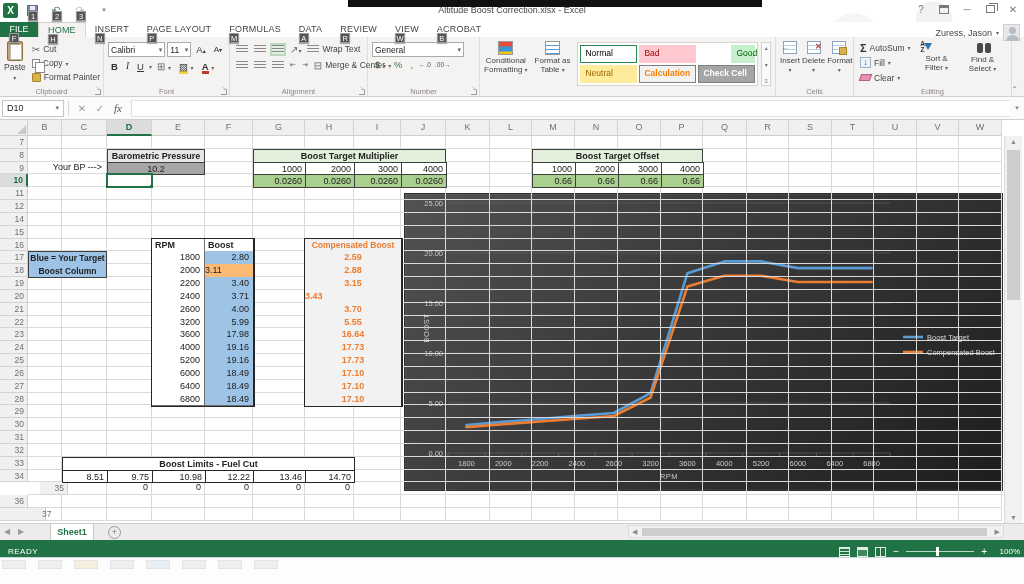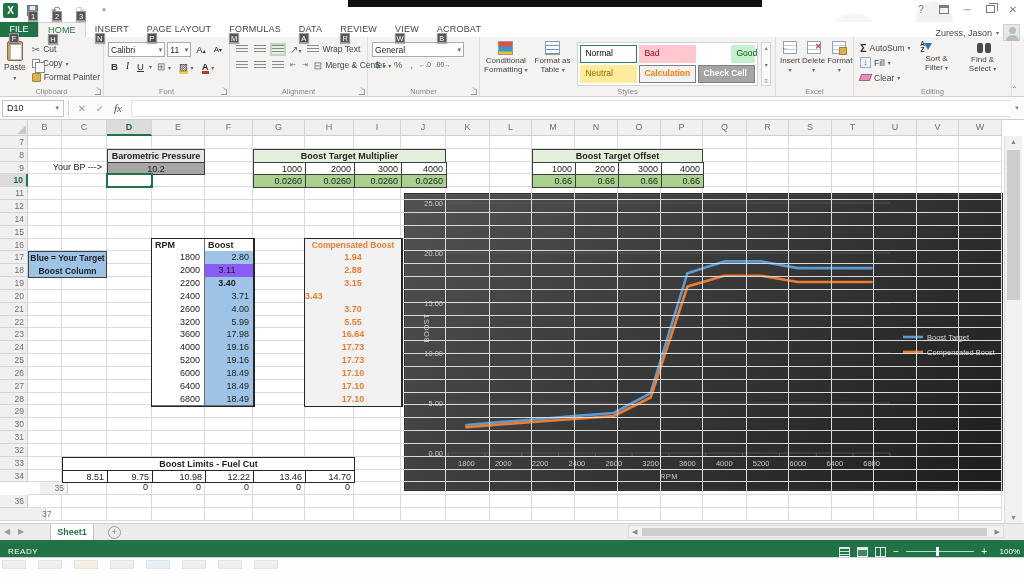--- a/index.html
+++ b/index.html
@@ -172,20 +172,21 @@
     <div class="xl-logo">X</div>
     <div class="qat">
       <div class="qat-btn">
           <div class="ic-save"></div>
           <span class="keytip">1</span>
         </div>
       <div class="qat-btn">↶<span class="keytip">2</span></div>
       <div class="qat-btn" style="color:#b9c6bd;">↷<span class="keytip">3</span></div>
       <div class="qat-btn" style="color:#8a8a8a;font-size:7px;">▾</div>
     </div>
+    <div class="title-text">Altitude Boost Correction.xlsx - Excel</div>
     <div class="win-controls">
       <div class="win-btn">?</div>
       <div class="win-btn">
           <div class="ic-ribbonopt"></div>
         </div>
       <div class="win-btn">─</div>
       <div class="win-btn">
           <div class="ic-restore"></div>
         </div>
       <div class="win-btn">✕</div>
@@ -334,28 +335,27 @@
           <div class="gcell" style="background: rgb(198, 239, 206); color: rgb(0, 97, 0); margin-left: 33px;">Good</div>
           <div class="gcell" style="background: rgb(255, 235, 156); color: rgb(156, 101, 0);">Neutral</div>
           <div class="gcell boxed" style="background: rgb(242, 242, 242); color: rgb(250, 125, 0); font-weight: bold;">Calculation</div>
           <div class="gcell boxed" style="background: rgb(165, 165, 165); color: rgb(255, 255, 255); font-weight: bold;">Check Cell</div>
         </div>
       <div class="gal-scroll">
           <span>▴</span>
           <span>▾</span>
           <span>≡</span>
         </div>
-      <div class="rg-label">Styles</div>
     </div>
 
     <div class="rg cells-group">
       <div class="cellbtn"><div class="ic-grid ins"></div><div>Insert</div><span class="caret">▾</span></div>
       <div class="cellbtn"><div class="ic-grid del"></div><div>Delete</div><span class="caret">▾</span></div>
       <div class="cellbtn"><div class="ic-grid fmt"></div><div>Format</div><span class="caret">▾</span></div>
-      <div class="rg-label">Excel</div>
+      <div class="rg-label">Cells</div>
     </div>
 
     <div class="rg edit-group">
       <div class="edit-col">
         <div class="smallbtn">
             <span class="sigma">Σ</span>
             <span>AutoSum</span> 
             <span class="caret">▾</span>
           </div>
         <div class="smallbtn">
@@ -580,44 +580,44 @@
       <div class="cellblock" style="left: 28px; top: 131.497px; width: 79px; height: 26.666px; line-height: 12.833px; background: rgb(157, 195, 230); border: 1px solid rgb(63, 63, 63); font-weight: bold; text-align: center; font-size: 8.5px;">
         <div>Blue = Your Target</div>
         <div>Boost Column</div>
       </div>
       <div class="cellblock" style="left: 151px; top: 117.664px; width: 104px; height: 169.829px; line-height: normal; border: 2px solid rgb(38, 38, 38); background: rgb(255, 255, 255);"></div>
       <div class="cellblock" style="left: 152px; top: 118.664px; width: 53px; height: 13.833px; line-height: 12.833px; background: rgb(255, 255, 255); border-bottom: 1px solid rgb(111, 111, 111); border-right: 1px solid rgb(111, 111, 111); text-align: left; padding-left: 3px; padding-right: 0px; font-weight: bold;">RPM</div>
       <div class="cellblock" style="left: 205px; top: 118.664px; width: 48px; height: 13.833px; line-height: 12.833px; background: rgb(255, 255, 255); border-bottom: 1px solid rgb(111, 111, 111); text-align: left; padding-left: 3px; padding-right: 0px; font-weight: bold;">Boost</div>
       <div class="cellblock" style="left: 152px; top: 131.497px; width: 53px; height: 13.833px; line-height: 12.833px; background: rgb(255, 255, 255); border-bottom: 1px solid rgb(111, 111, 111); border-right: 1px solid rgb(111, 111, 111); text-align: right; padding-left: 0px; padding-right: 4px; font-weight: normal;">1800</div>
       <div class="cellblock" style="left: 205px; top: 131.497px; width: 48px; height: 13.833px; line-height: 12.833px; background: rgb(157, 195, 230); border-bottom: 1px solid rgb(111, 111, 111); text-align: right; padding-left: 0px; padding-right: 4px; font-weight: normal;">2.80</div>
       <div class="cellblock" style="left: 152px; top: 144.33px; width: 53px; height: 13.833px; line-height: 12.833px; background: rgb(255, 255, 255); border-bottom: 1px solid rgb(111, 111, 111); border-right: 1px solid rgb(111, 111, 111); text-align: right; padding-left: 0px; padding-right: 4px; font-weight: normal;">2000</div>
-      <div class="cellblock" style="left: 205px; top: 144.33px; width: 48px; height: 13.833px; line-height: 12.833px; background: #8b5cf6; border-bottom: 1px solid rgb(111, 111, 111); text-align: center; padding-left: 0px; padding-right: 4px; font-weight: normal;">3.11</div>
+      <div class="cellblock" style="left: 205px; top: 144.33px; width: 48px; height: 13.833px; line-height: 12.833px; background: #fdba74; border-bottom: 1px solid rgb(111, 111, 111); text-align: left; padding-left: 0px; padding-right: 4px; font-weight: normal;">3.11</div>
       <div class="cellblock" style="left: 152px; top: 157.163px; width: 53px; height: 13.833px; line-height: 12.833px; background: rgb(255, 255, 255); border-bottom: 1px solid rgb(111, 111, 111); border-right: 1px solid rgb(111, 111, 111); text-align: right; padding-left: 0px; padding-right: 4px; font-weight: normal;">2200</div>
-      <div class="cellblock" style="left: 205px; top: 157.163px; width: 48px; height: 13.833px; line-height: 12.833px; background: rgb(157, 195, 230); border-bottom: 1px solid rgb(111, 111, 111); text-align: center; padding-left: 0px; padding-right: 4px; font-weight: bold;">3.40</div>
+      <div class="cellblock" style="left: 205px; top: 157.163px; width: 48px; height: 13.833px; line-height: 12.833px; background: rgb(157, 195, 230); border-bottom: 1px solid rgb(111, 111, 111); text-align: right; padding-left: 0px; padding-right: 4px; font-weight: normal;">3.40</div>
       <div class="cellblock" style="left: 152px; top: 169.996px; width: 53px; height: 13.833px; line-height: 12.833px; background: rgb(255, 255, 255); border-bottom: 1px solid rgb(111, 111, 111); border-right: 1px solid rgb(111, 111, 111); text-align: right; padding-left: 0px; padding-right: 4px; font-weight: normal;">2400</div>
       <div class="cellblock" style="left: 205px; top: 169.996px; width: 48px; height: 13.833px; line-height: 12.833px; background: rgb(157, 195, 230); border-bottom: 1px solid rgb(111, 111, 111); text-align: right; padding-left: 0px; padding-right: 4px; font-weight: normal;">3.71</div>
       <div class="cellblock" style="left: 152px; top: 182.829px; width: 53px; height: 13.833px; line-height: 12.833px; background: rgb(255, 255, 255); border-bottom: 1px solid rgb(111, 111, 111); border-right: 1px solid rgb(111, 111, 111); text-align: right; padding-left: 0px; padding-right: 4px; font-weight: normal;">2600</div>
       <div class="cellblock" style="left: 205px; top: 182.829px; width: 48px; height: 13.833px; line-height: 12.833px; background: rgb(157, 195, 230); border-bottom: 1px solid rgb(111, 111, 111); text-align: right; padding-left: 0px; padding-right: 4px; font-weight: normal;">4.00</div>
       <div class="cellblock" style="left: 152px; top: 195.662px; width: 53px; height: 13.833px; line-height: 12.833px; background: rgb(255, 255, 255); border-bottom: 1px solid rgb(111, 111, 111); border-right: 1px solid rgb(111, 111, 111); text-align: right; padding-left: 0px; padding-right: 4px; font-weight: normal;">3200</div>
       <div class="cellblock" style="left: 205px; top: 195.662px; width: 48px; height: 13.833px; line-height: 12.833px; background: rgb(157, 195, 230); border-bottom: 1px solid rgb(111, 111, 111); text-align: right; padding-left: 0px; padding-right: 4px; font-weight: normal;">5.99</div>
       <div class="cellblock" style="left: 152px; top: 208.495px; width: 53px; height: 13.833px; line-height: 12.833px; background: rgb(255, 255, 255); border-bottom: 1px solid rgb(111, 111, 111); border-right: 1px solid rgb(111, 111, 111); text-align: right; padding-left: 0px; padding-right: 4px; font-weight: normal;">3600</div>
       <div class="cellblock" style="left: 205px; top: 208.495px; width: 48px; height: 13.833px; line-height: 12.833px; background: rgb(157, 195, 230); border-bottom: 1px solid rgb(111, 111, 111); text-align: right; padding-left: 0px; padding-right: 4px; font-weight: normal;">17.98</div>
       <div class="cellblock" style="left: 152px; top: 221.328px; width: 53px; height: 13.833px; line-height: 12.833px; background: rgb(255, 255, 255); border-bottom: 1px solid rgb(111, 111, 111); border-right: 1px solid rgb(111, 111, 111); text-align: right; padding-left: 0px; padding-right: 4px; font-weight: normal;">4000</div>
       <div class="cellblock" style="left: 205px; top: 221.328px; width: 48px; height: 13.833px; line-height: 12.833px; background: rgb(157, 195, 230); border-bottom: 1px solid rgb(111, 111, 111); text-align: right; padding-left: 0px; padding-right: 4px; font-weight: normal;">19.16</div>
       <div class="cellblock" style="left: 152px; top: 234.161px; width: 53px; height: 13.833px; line-height: 12.833px; background: rgb(255, 255, 255); border-bottom: 1px solid rgb(111, 111, 111); border-right: 1px solid rgb(111, 111, 111); text-align: right; padding-left: 0px; padding-right: 4px; font-weight: normal;">5200</div>
       <div class="cellblock" style="left: 205px; top: 234.161px; width: 48px; height: 13.833px; line-height: 12.833px; background: rgb(157, 195, 230); border-bottom: 1px solid rgb(111, 111, 111); text-align: right; padding-left: 0px; padding-right: 4px; font-weight: normal;">19.16</div>
       <div class="cellblock" style="left: 152px; top: 246.994px; width: 53px; height: 13.833px; line-height: 12.833px; background: rgb(255, 255, 255); border-bottom: 1px solid rgb(111, 111, 111); border-right: 1px solid rgb(111, 111, 111); text-align: right; padding-left: 0px; padding-right: 4px; font-weight: normal;">6000</div>
       <div class="cellblock" style="left: 205px; top: 246.994px; width: 48px; height: 13.833px; line-height: 12.833px; background: rgb(157, 195, 230); border-bottom: 1px solid rgb(111, 111, 111); text-align: right; padding-left: 0px; padding-right: 4px; font-weight: normal;">18.49</div>
       <div class="cellblock" style="left: 152px; top: 259.827px; width: 53px; height: 13.833px; line-height: 12.833px; background: rgb(255, 255, 255); border-bottom: 1px solid rgb(111, 111, 111); border-right: 1px solid rgb(111, 111, 111); text-align: right; padding-left: 0px; padding-right: 4px; font-weight: normal;">6400</div>
       <div class="cellblock" style="left: 205px; top: 259.827px; width: 48px; height: 13.833px; line-height: 12.833px; background: rgb(157, 195, 230); border-bottom: 1px solid rgb(111, 111, 111); text-align: right; padding-left: 0px; padding-right: 4px; font-weight: normal;">18.49</div>
       <div class="cellblock" style="left: 152px; top: 272.66px; width: 53px; height: 13.833px; line-height: 12.833px; background: rgb(255, 255, 255); border-bottom: 1px solid rgb(111, 111, 111); border-right: 1px solid rgb(111, 111, 111); text-align: right; padding-left: 0px; padding-right: 4px; font-weight: normal;">6800</div>
       <div class="cellblock" style="left: 205px; top: 272.66px; width: 48px; height: 13.833px; line-height: 12.833px; background: rgb(157, 195, 230); border-bottom: 1px solid rgb(111, 111, 111); text-align: right; padding-left: 0px; padding-right: 4px; font-weight: normal;">18.49</div>
       <div class="cellblock" style="left: 304px; top: 117.664px; width: 99px; height: 169.829px; line-height: 168.829px; border: 2px solid rgb(38, 38, 38); background: transparent;"></div>
       <div class="cellblock" style="left: 305px; top: 118.664px; width: 96px; height: 13.833px; line-height: 12.833px; background: rgb(242, 242, 242); border-bottom: 1px solid rgb(189, 189, 189); color: rgb(237, 125, 49); font-weight: bold; text-align: center; font-size: 8.5px;">Compensated Boost</div>
-      <div class="cellblock" style="left: 305px; top: 131.497px; width: 96px; height: 13.833px; line-height: 12.833px; background: rgb(242, 242, 242); border-bottom: 1px solid rgb(217, 217, 217); color: rgb(237, 125, 49); font-weight: bold; text-align: center;">1.94</div>
+      <div class="cellblock" style="left: 305px; top: 131.497px; width: 96px; height: 13.833px; line-height: 12.833px; background: rgb(242, 242, 242); border-bottom: 1px solid rgb(217, 217, 217); color: rgb(237, 125, 49); font-weight: bold; text-align: center;">2.59</div>
       <div class="cellblock" style="left: 305px; top: 144.33px; width: 96px; height: 13.833px; line-height: 12.833px; background: rgb(242, 242, 242); border-bottom: 1px solid rgb(217, 217, 217); color: rgb(237, 125, 49); font-weight: bold; text-align: center;">2.88</div>
       <div class="cellblock" style="left: 305px; top: 157.163px; width: 96px; height: 13.833px; line-height: 12.833px; background: rgb(242, 242, 242); border-bottom: 1px solid rgb(217, 217, 217); color: rgb(237, 125, 49); font-weight: bold; text-align: center;">3.15</div>
       <div class="cellblock" style="left: 305px; top: 169.996px; width: 96px; height: 13.833px; line-height: 12.833px; background: rgb(242, 242, 242); border-bottom: 1px solid rgb(217, 217, 217); color: rgb(237, 125, 49); font-weight: bold; ">3.43</div>
       <div class="cellblock" style="left: 305px; top: 182.829px; width: 96px; height: 13.833px; line-height: 12.833px; background: rgb(242, 242, 242); border-bottom: 1px solid rgb(217, 217, 217); color: rgb(237, 125, 49); font-weight: bold; text-align: center;">3.70</div>
       <div class="cellblock" style="left: 305px; top: 195.662px; width: 96px; height: 13.833px; line-height: 12.833px; background: rgb(242, 242, 242); border-bottom: 1px solid rgb(217, 217, 217); color: rgb(237, 125, 49); font-weight: bold; text-align: center;">5.55</div>
       <div class="cellblock" style="left: 305px; top: 208.495px; width: 96px; height: 13.833px; line-height: 12.833px; background: rgb(242, 242, 242); border-bottom: 1px solid rgb(217, 217, 217); color: rgb(237, 125, 49); font-weight: bold; text-align: center;">16.64</div>
       <div class="cellblock" style="left: 305px; top: 221.328px; width: 96px; height: 13.833px; line-height: 12.833px; background: rgb(242, 242, 242); border-bottom: 1px solid rgb(217, 217, 217); color: rgb(237, 125, 49); font-weight: bold; text-align: center;">17.73</div>
       <div class="cellblock" style="left: 305px; top: 234.161px; width: 96px; height: 13.833px; line-height: 12.833px; background: rgb(242, 242, 242); border-bottom: 1px solid rgb(217, 217, 217); color: rgb(237, 125, 49); font-weight: bold; text-align: center;">17.73</div>
       <div class="cellblock" style="left: 305px; top: 246.994px; width: 96px; height: 13.833px; line-height: 12.833px; background: rgb(242, 242, 242); border-bottom: 1px solid rgb(217, 217, 217); color: rgb(237, 125, 49); font-weight: bold; text-align: center;">17.10</div>
       <div class="cellblock" style="left: 305px; top: 259.827px; width: 96px; height: 13.833px; line-height: 12.833px; background: rgb(242, 242, 242); border-bottom: 1px solid rgb(217, 217, 217); color: rgb(237, 125, 49); font-weight: bold; text-align: center;">17.10</div>

